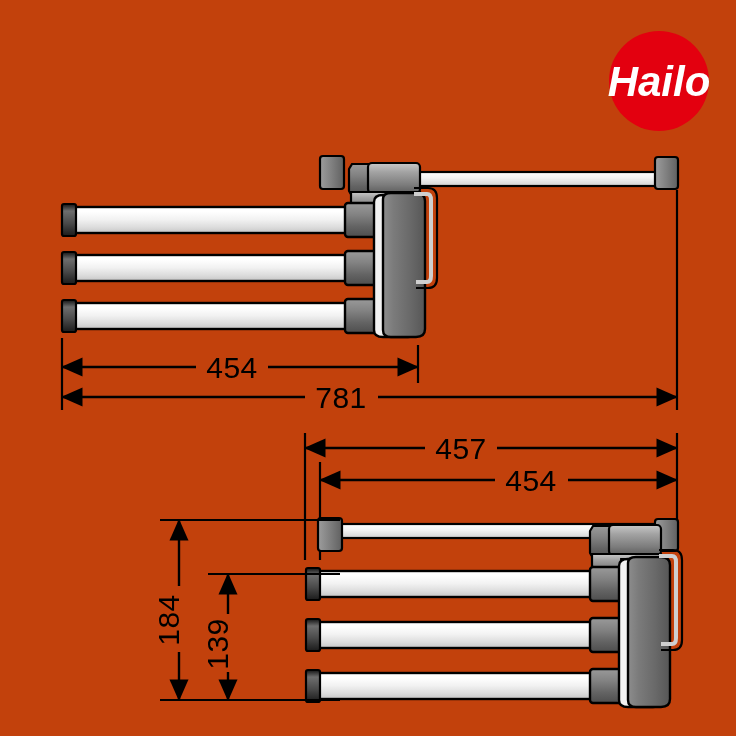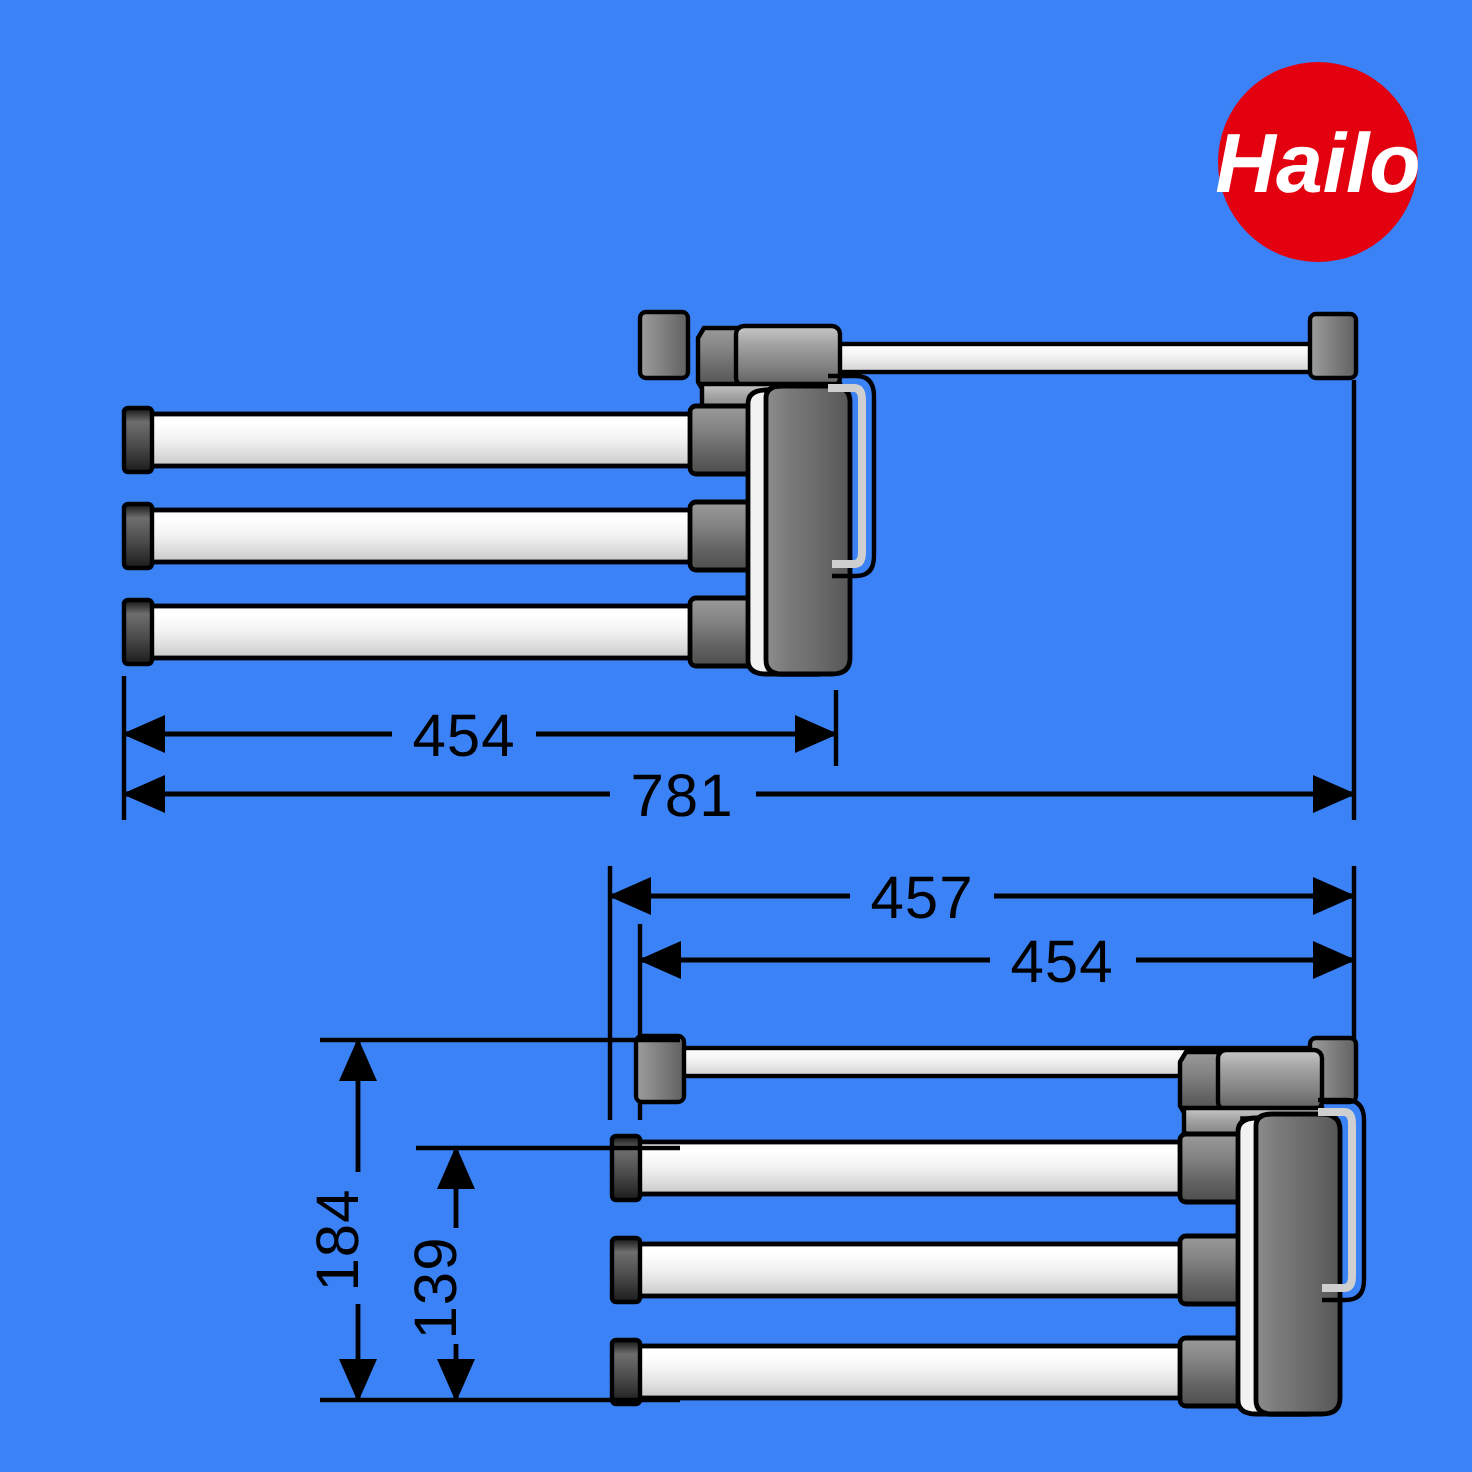--- a/index.html
+++ b/index.html
@@ -4,21 +4,21 @@
 <style>
   html, body {
     margin: 0;
     padding: 0;
     background: #ffffff;
   }
   #page {
     position: relative;
     width: 736px;
     height: 736px;
-    background: #3b82f6;
+    background: #c2410c;
     font-family: "Liberation Sans", sans-serif;
     overflow: hidden;
   }
   #svg-root {
     position: absolute;
     left: 0; top: 0;
     width: 736px;
     height: 736px;
   }
   .dim-text {

